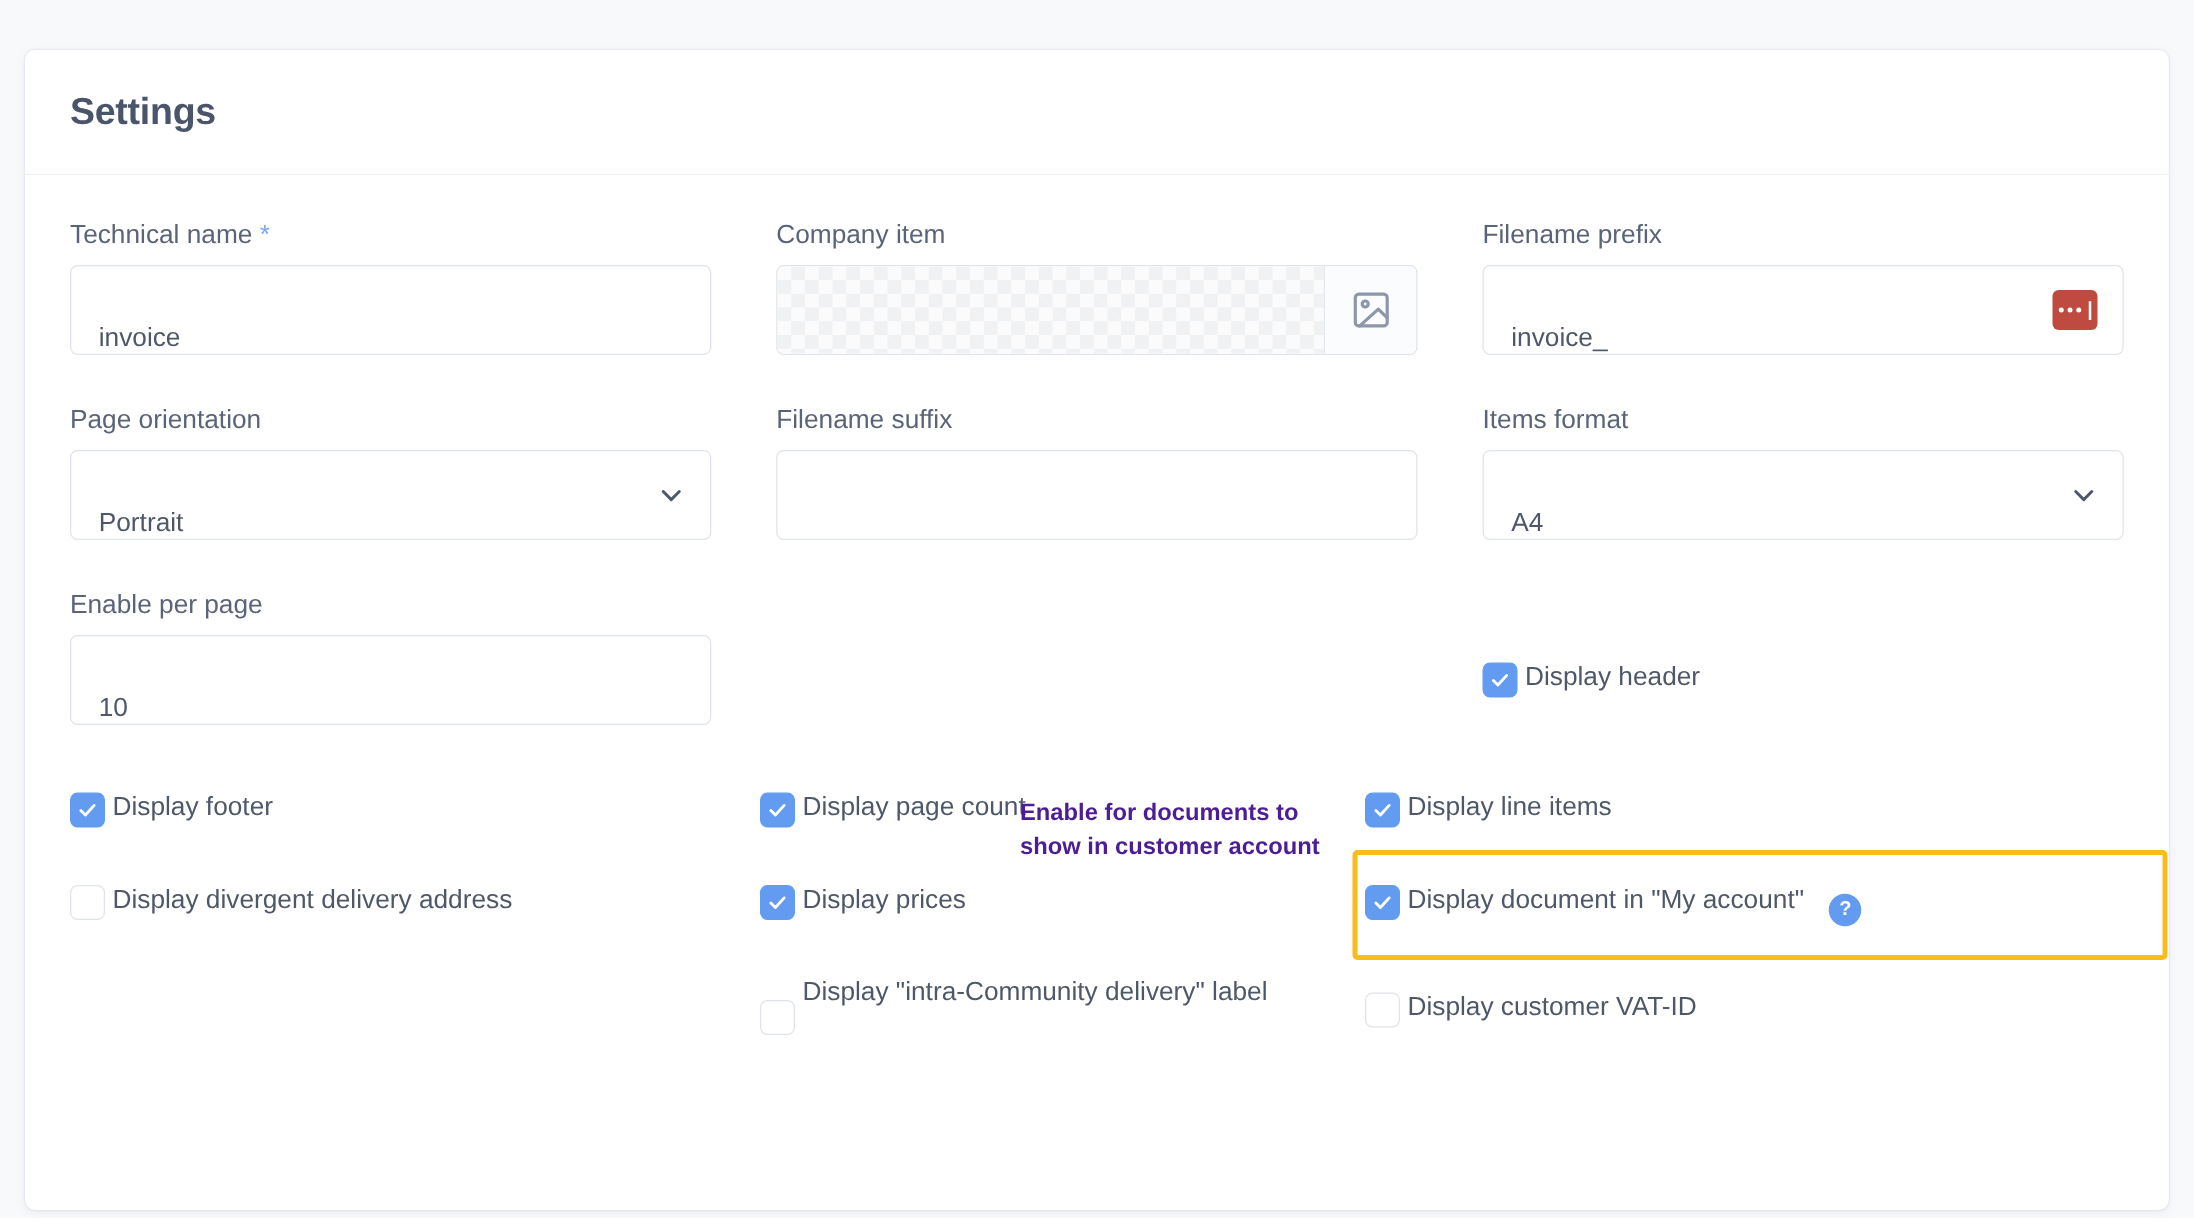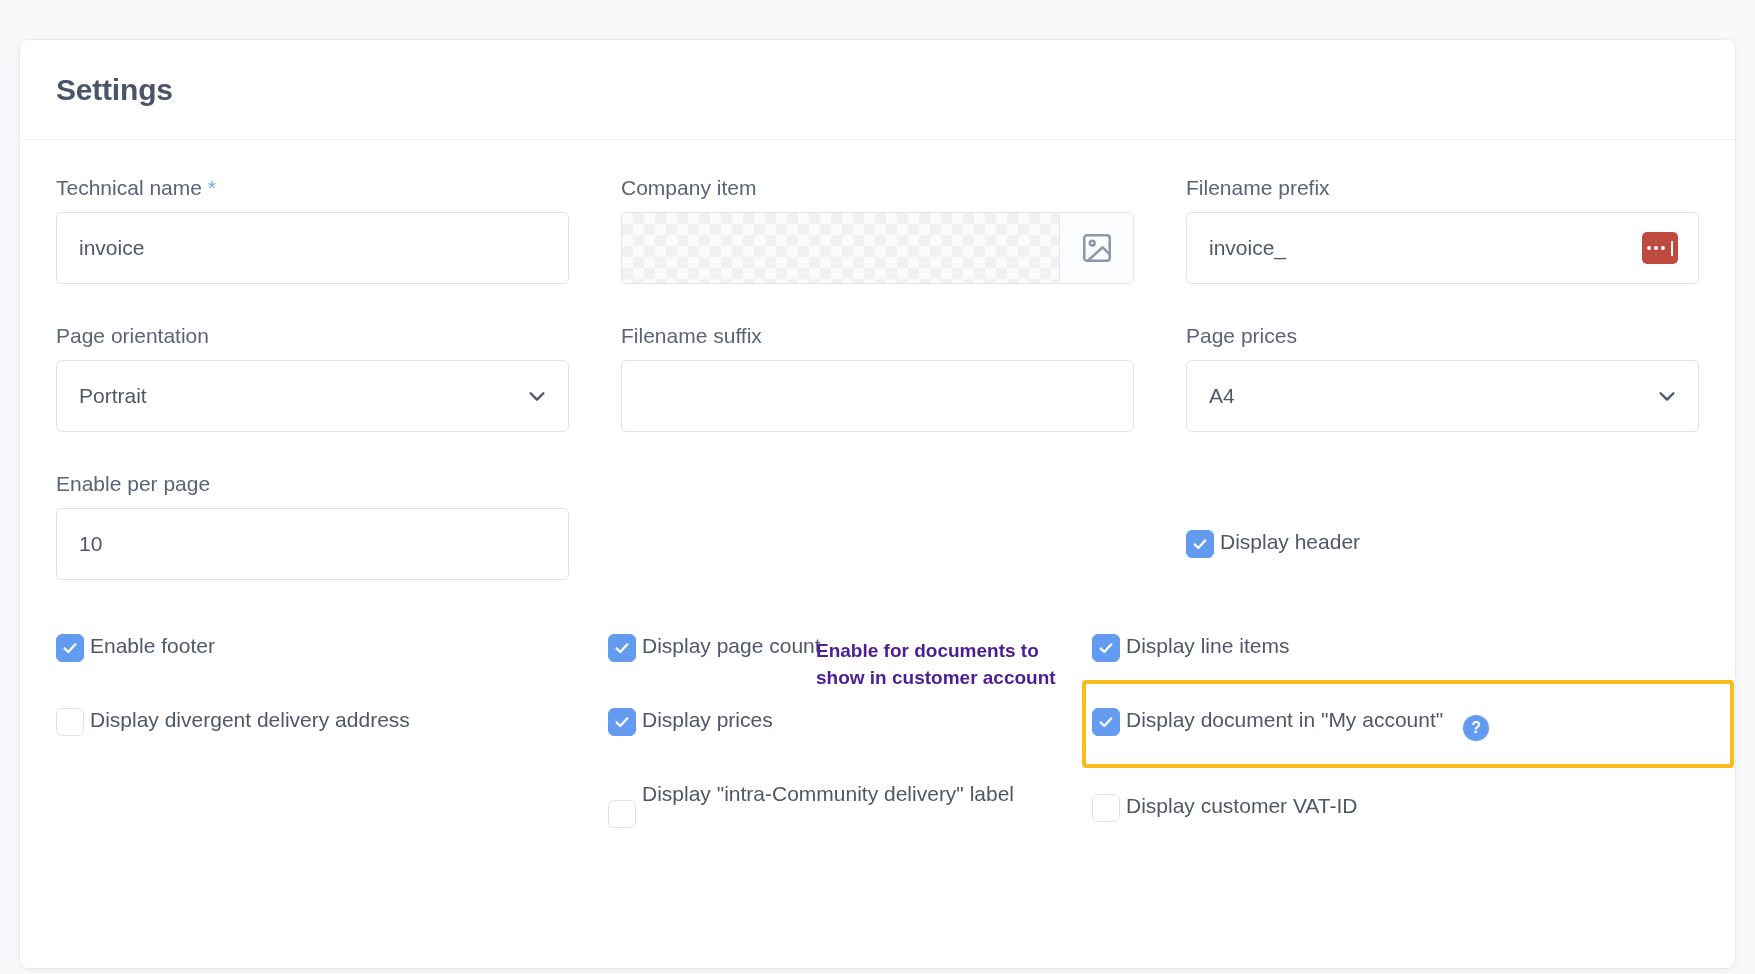--- a/index.html
+++ b/index.html
@@ -71,21 +71,21 @@
     font-size: 21px;
   }
 
   .input {
     position: relative;
     height: 72px;
     border: 1px solid #dfe3ea;
     border-radius: 6px;
     background: #fff;
     display: flex;
-    align-items: center;
+    align-items: flex-end;
     padding: 0 22px;
     font-size: 21px;
     color: #4e5868;
   }
   .input.empty { color: #a9b1c0; }
 
   
   .select .chev {
     position: absolute;
     right: 20px;
@@ -285,21 +285,21 @@
         </div>
 
         <div class="field">
           <label class="field-label">Filename suffix</label>
           <div class="input empty">
             <span></span>
           </div>
         </div>
 
         <div class="field">
-          <label class="field-label">Page prices</label>
+          <label class="field-label">Items format</label>
           <div class="input select">
             <span>A4</span>
             <svg class="chev" viewBox="0 0 24 24" fill="none" stroke="#4e5868" stroke-width="2.6" stroke-linecap="round" stroke-linejoin="round">
                 <path d="M5 9l7 7 7-7"></path>
               </svg>
           </div>
         </div>
       </div>
 
       <div class="grid">
@@ -327,21 +327,21 @@
 
       <div class="cb-area">
 
         <div class="col1 r-a">
           <div class="cb-row" style="margin-bottom:30px">
             <span class="cb on">
               <svg width="16" height="16" viewBox="0 0 24 24" fill="none" stroke="#fff" stroke-width="3.4" stroke-linecap="round" stroke-linejoin="round">
                   <path d="M4 12.5l5.5 5.5L20 6.5"></path>
                 </svg>
             </span>
-            <span class="cb-label">Enable footer</span>
+            <span class="cb-label">Display footer</span>
           </div>
           <div class="cb-row">
             <span class="cb off"></span>
             <span class="cb-label">Display divergent delivery address</span>
           </div>
         </div>
 
         <div class="col2 r-a">
           <div class="cb-row" style="margin-bottom:30px">
             <span class="cb on">

